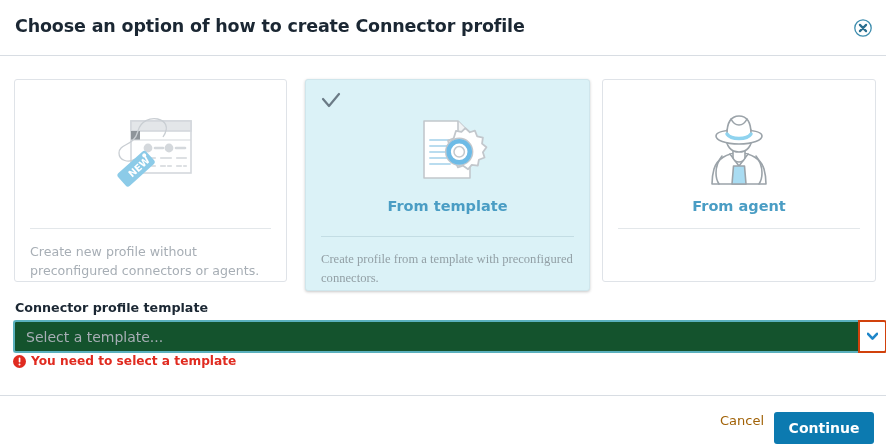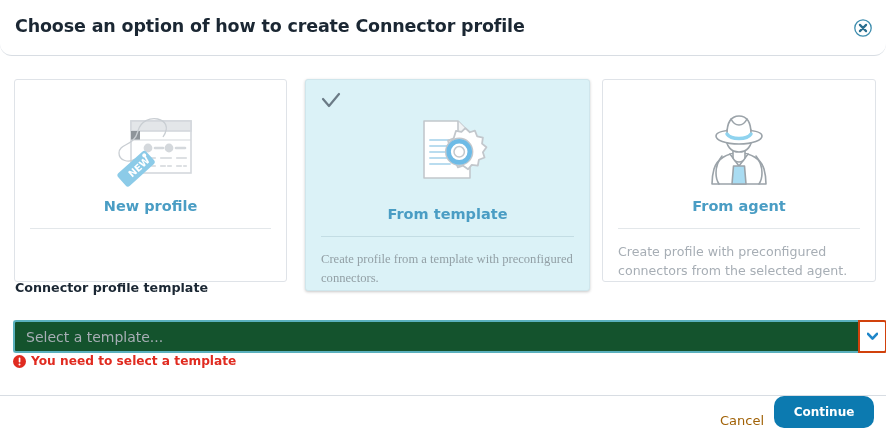--- a/index.html
+++ b/index.html
@@ -15,21 +15,20 @@
     position: relative;
   }
 
   
   .dlg-header {
     position: absolute;
     left: 0; top: 0;
     width: 886px; height: 56px;
     border-bottom: 1px solid #d8dde3;
     box-sizing: border-box;
-    border-radius: 12px;
   }
   .dlg-title {
     position: absolute;
     left: 15px; top: 16px;
     font-size: 17.5px;
     font-weight: bold;
     color: #1b2733;
     letter-spacing: -0.15px;
     white-space: nowrap;
   }
@@ -90,21 +89,21 @@
 
   .card-label {
     position: absolute;
     left: 0; right: 0;
     top: 118px;
     text-align: center;
     font-size: 14.5px;
     font-weight: bold;
     color: #4a9dc4;
   }
-  .card.c2 .card-label { top: 126px; color: #4a9dc4; }
+  .card.c2 .card-label { top: 118px; color: #4a9dc4; }
 
   .card-divider {
     position: absolute;
     left: 15px; right: 15px;
     top: 148px;
     height: 1px;
     background: #e3e7ea;
   }
   .card.c2 .card-divider { top: 156px; background: #c3dde4; }
 
@@ -114,21 +113,21 @@
     top: 162px;
     font-size: 12.6px;
     line-height: 19px;
     color: #a7aeb5;
   }
   .card.c2 .card-desc { top: 170px; color: #93a0a6; font-family: Liberation Serif, serif; }
 
   
   .field-label {
     position: absolute;
-    left: 15px; top: 280px;
+    left: 15px; top: 300px;
     font-size: 12.7px;
     font-weight: bold;
     color: #1b2733;
   }
   .select-wrap {
     position: absolute;
     left: 13px; top: 320px;
     width: 859px; height: 33px;
   }
   .select-input {
@@ -189,27 +188,27 @@
     font-size: 13px;
     color: #a16207;
     background: none;
     border: none;
     cursor: pointer;
     font-family: "DejaVu Sans", "Liberation Sans", sans-serif;
     padding: 0;
   }
   .btn-continue {
     position: absolute;
-    right: 12px; top: 0;
+    right: 12px; top: 16px;
     width: 100px; height: 32px;
     background: #0c7ab0;
     border: none;
-    border-radius: 10px;
+    border-radius: 3px;
     color: #ffffff;
-    font-size: 12px;
+    font-size: 14px;
     font-weight: bold;
     cursor: pointer;
     font-family: "DejaVu Sans", "Liberation Sans", sans-serif;
   }
 </style>
 </head>
 <body>
 
 <div class="dlg-header">
   <div class="dlg-title">Choose an option of how to create Connector profile</div>
@@ -239,22 +238,22 @@
           <path d="M40 57 H50 M56 57 H66 M72 57 H81" stroke="#dde0e3" stroke-width="2.2" stroke-linecap="round" stroke-dasharray="4 3"></path>
           <path d="M58 28 C72 8 38 2 33 22 C29 38 14 34 14 44 C14 52 24 54 30 50" fill="none" stroke="#c9ced3" stroke-width="1.3"></path>
           <g transform="rotate(-42 30 60)">
             <rect x="12" y="52" width="38" height="17" rx="3" fill="#8ccbe8"></rect>
             <circle cx="46" cy="56" r="2" fill="#ffffff"></circle>
             <text x="22" y="64.5" font-family="DejaVu Sans, sans-serif" font-size="9.5" font-weight="bold" fill="#ffffff">NEW</text>
           </g>
         </g>
       </svg>
     </div>
-    <div class="card-label">New profile</div>
     <div class="card-divider"></div>
+    <div class="card-desc">Create new profile without preconfigured connectors or agents.</div>
   </div>
 
   <div class="card c2">
     <div class="card-check">
       <svg width="22" height="22" viewBox="0 0 22 22">
         <path d="M3 9 L9 16 L19 4" fill="none" stroke="#6b7b86" stroke-width="2.2" stroke-linecap="round" stroke-linejoin="round"></path>
       </svg>
     </div>
     <div class="card-art">
       <svg width="80" height="78" viewBox="0 0 80 78">
@@ -298,21 +297,20 @@
 
           <path d="M27 25 C27 14 31 7 39 7 C47 7 51 14 51 25" fill="#ffffff"></path>
           <path d="M31 10 C33 14 35 16 39 16 C43 16 45 14 47 10"></path>
         </g>
 
         <path d="M27 25 C31 31 47 31 51 25" fill="none" stroke="#8fd3ef" stroke-width="3.4" stroke-linecap="round"></path>
       </svg>
     </div>
     <div class="card-label">From agent</div>
     <div class="card-divider"></div>
-    <div class="card-desc">Create profile with preconfigured connectors from the selected agent.</div>
   </div>
 </div>
 
 <div class="field-label">Connector profile template</div>
 
 <div class="select-wrap">
   <input class="select-input" type="text" value="" placeholder="Select a template..." style="">
   <div class="select-caret-btn">
     <svg width="11" height="9" viewBox="0 0 11 9">
       <path d="M1 1.8 L5.5 6.6 L10 1.8" fill="none" stroke="#1f86c9" stroke-width="2.6" stroke-linecap="round" stroke-linejoin="round"></path>

